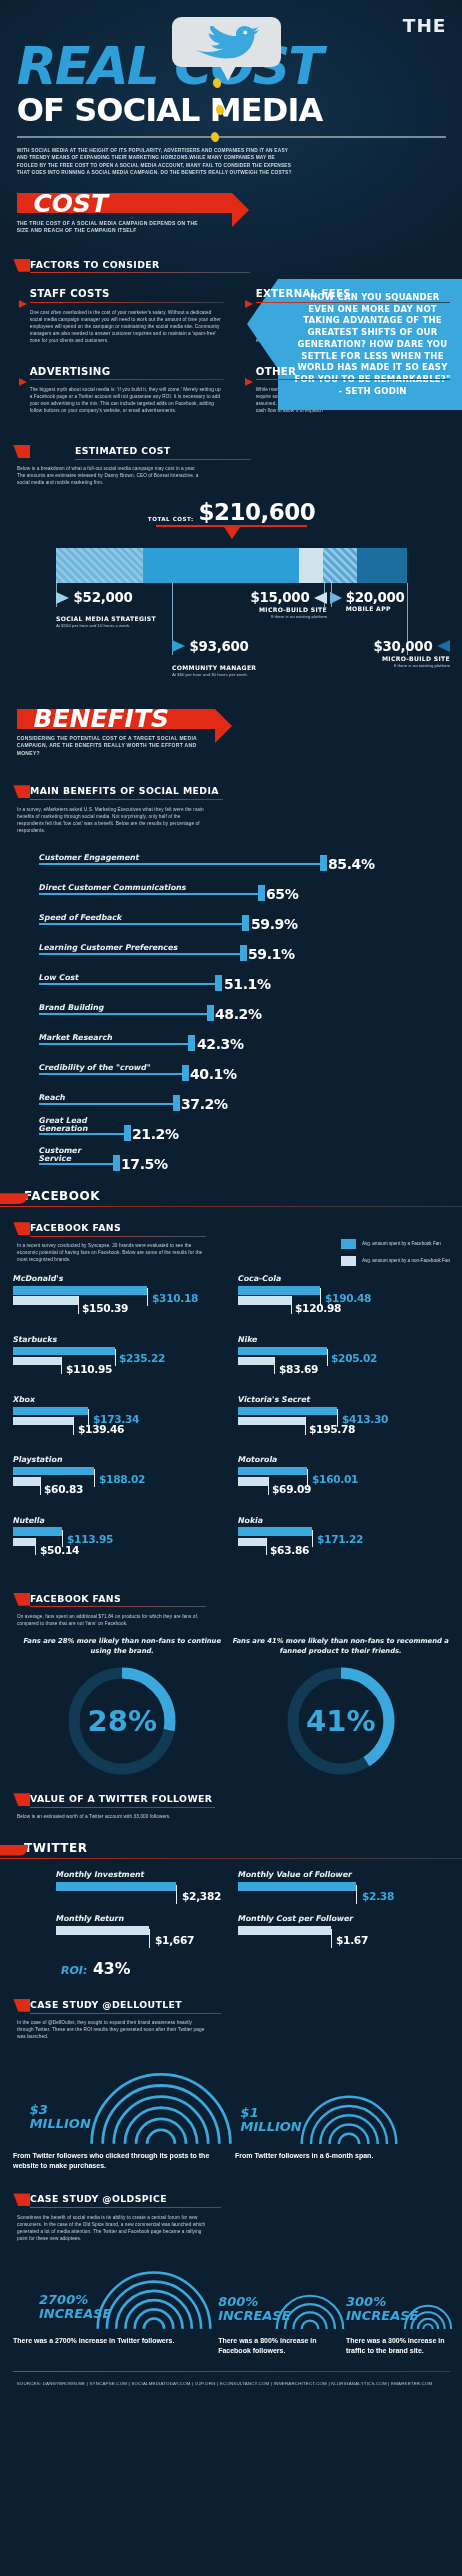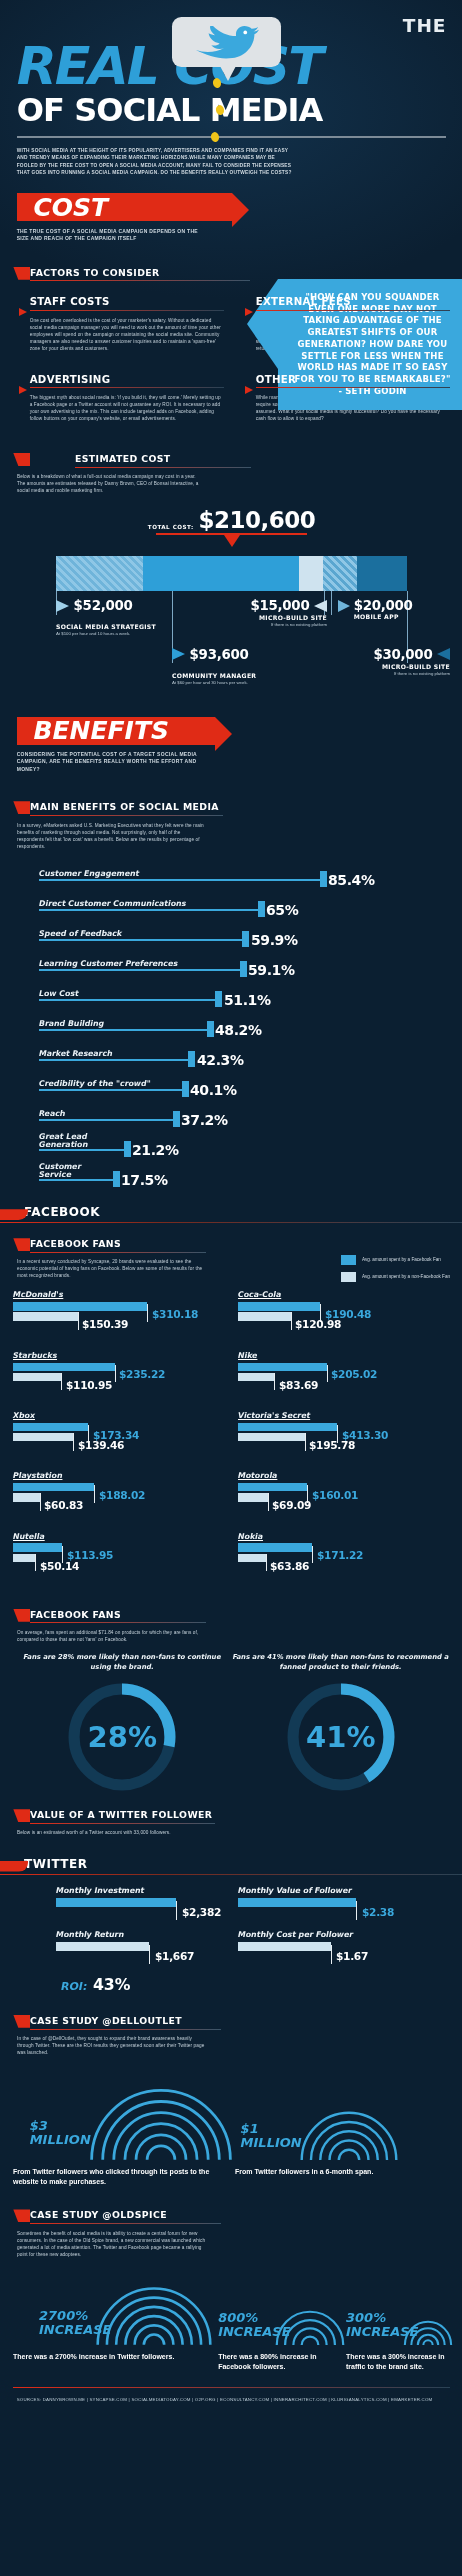--- a/index.html
+++ b/index.html
@@ -36,21 +36,21 @@
   .realcost { font-size:52px; line-height:52px; font-weight:bold; font-style:italic;
               color:#2e9fd8; letter-spacing:-1.9px; margin-top:3.7px;
               font-family:"DejaVu Sans", sans-serif; }
   .ofsocial { font-size:32px; line-height:33px; font-weight:bold; color:#fff;
               letter-spacing:-0.9px; margin-top:1.9px; font-family:"DejaVu Sans", sans-serif; }
   .rule { height:1.9px; background:#7d8b97; margin:9.3px 0 9.3px 0; }
   .intro { font-size:4.8px; line-height:7.4px; color:#cfd9e0; letter-spacing:0.2px;
            font-weight:bold; max-width:278px; text-transform:uppercase; }
 
   
-  .banner { position:relative; height:28px; width:215px; background:#e02b16;
+  .banner { position:relative; height:20px; width:215px; background:#e02b16;
             display:flex; align-items:center; padding-left:16.7px; margin-top:16.7px; }
   .banner:after { content:""; position:absolute; right:-17.6px; top:0;
             border-top:17.6px solid transparent; border-bottom:17.6px solid transparent;
             border-left:17.6px solid #e02b16; }
   .banner .btxt { font-size:25px; font-style:italic; font-weight:bold; color:#fff;
             letter-spacing:0px; font-family:"DejaVu Sans", sans-serif; }
   .bansub { font-size:5px; line-height:7.4px; color:#cfd9e0; letter-spacing:0.3px;
             font-weight:bold; text-transform:uppercase; margin:6.5px 0 0 16.7px; max-width:185px; }
 
   
@@ -124,21 +124,21 @@
   .bline { position:absolute; left:26px; bottom:8.3px; height:1.9px; background:#3aa8dd; }
   .bcap { position:absolute; bottom:1.9px; width:6.5px; height:15.7px; background:#3aa8dd; }
   .bval { position:absolute; bottom:0.9px; font-size:14px; font-weight:bold; color:#fff;
             letter-spacing:-0.4px; font-family:"DejaVu Sans", sans-serif; }
 
   
   .legend { position:absolute; right:13px; top:0; }
   .lgrow { display:flex; align-items:center; gap:5.6px; margin-bottom:6.5px; }
   .swatch { width:15.7px; height:10.2px; }
   .lgtxt { font-size:4.6px; color:#d3dde5; }
-  .brandgrid { display:flex; gap:13px; padding:0 13px; margin-top:11px;text-decoration:underline; }
+  .brandgrid { display:flex; gap:13px; padding:0 13px; margin-top:11px; }
   .brandgrid > div { flex:1; }
   .bitem { position:relative; margin-bottom:8.3px; height:52px; }
   .bname { font-size:7.8px; font-style:italic; font-weight:bold; color:#eef4f8;
            font-family:"DejaVu Sans", sans-serif; margin-bottom:2.8px; }
   .bar1 { height:8.3px; background:#3aa8dd; }
   .bar2 { height:8.3px; background:#cfe3ef; margin-top:1.9px; }
   .leader { position:absolute; width:0.9px; background:#e8eef2; }
   .v1 { position:absolute; font-size:10.6px; font-weight:bold; color:#3aa8dd;
         font-family:"DejaVu Sans", sans-serif; letter-spacing:-0.3px; }
   .v2 { position:absolute; font-size:10.6px; font-weight:bold; color:#fff;
@@ -317,21 +317,21 @@
 
     <div class="callout" style="left:236px; top:7.4px; width:91px; text-align:right;">
       <div style="display:flex;align-items:center;gap:4.6px;justify-content:flex-end;">
         <span class="cnum">$15,000</span>
         <div style="width:0;height:0;border-top:6.5px solid transparent;border-bottom:6.5px solid transparent;border-right:13px solid #cfe3ef;"></div>
       </div>
       <div class="ctitle" style="margin-top:0.9px;">MICRO-BUILD SITE</div>
       <div class="csub">If there is no existing platform</div>
     </div>
 
-    <div class="callout" style="left:338px; top:7.4px;">
+    <div class="callout" style="left:330px; top:7.4px;">
       <div style="display:flex;align-items:center;gap:3.7px;">
         <div class="wedgeL" style="border-left:12px solid #6fb4da;"></div>
         <span class="cnum">$20,000</span>
       </div>
       <div class="ctitle" style="margin-left:15.7px;">MOBILE APP</div>
     </div>
 
     <div class="callout" style="left:322px; top:56px; width:128px; text-align:right;">
       <div style="display:flex;align-items:center;gap:4.6px;justify-content:flex-end;">
         <span class="cnum">$30,000</span>

